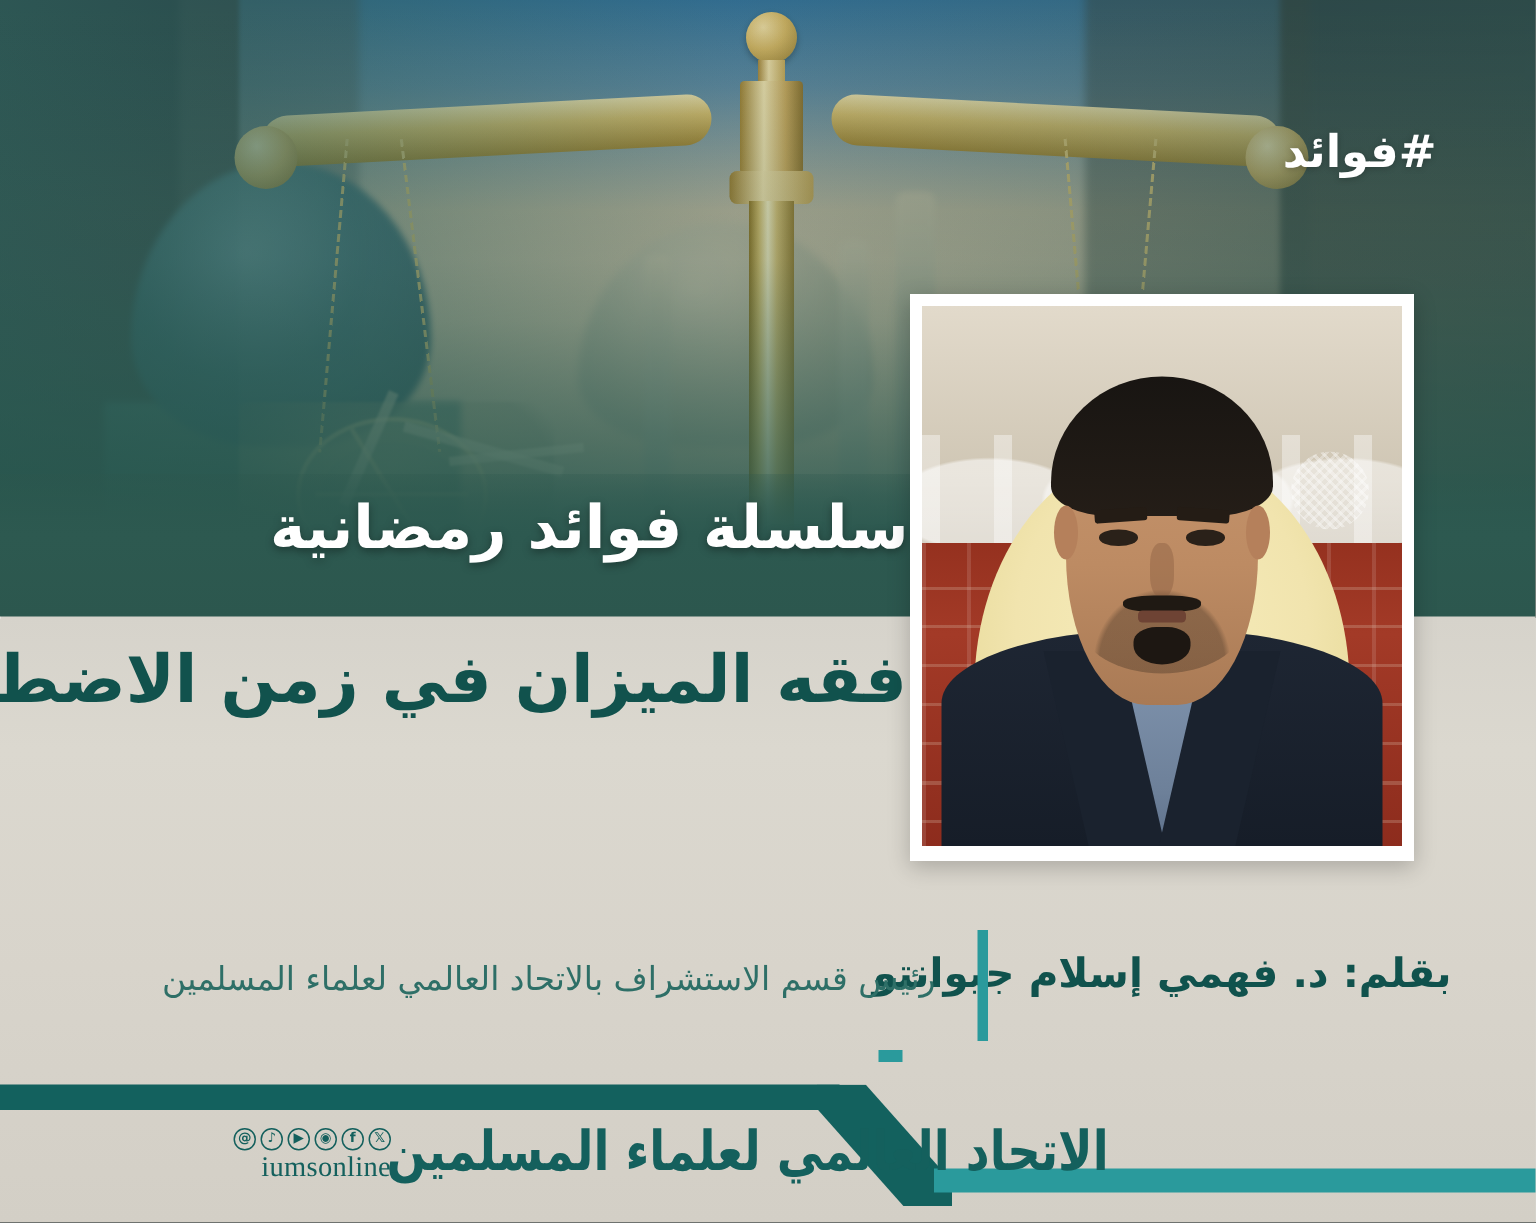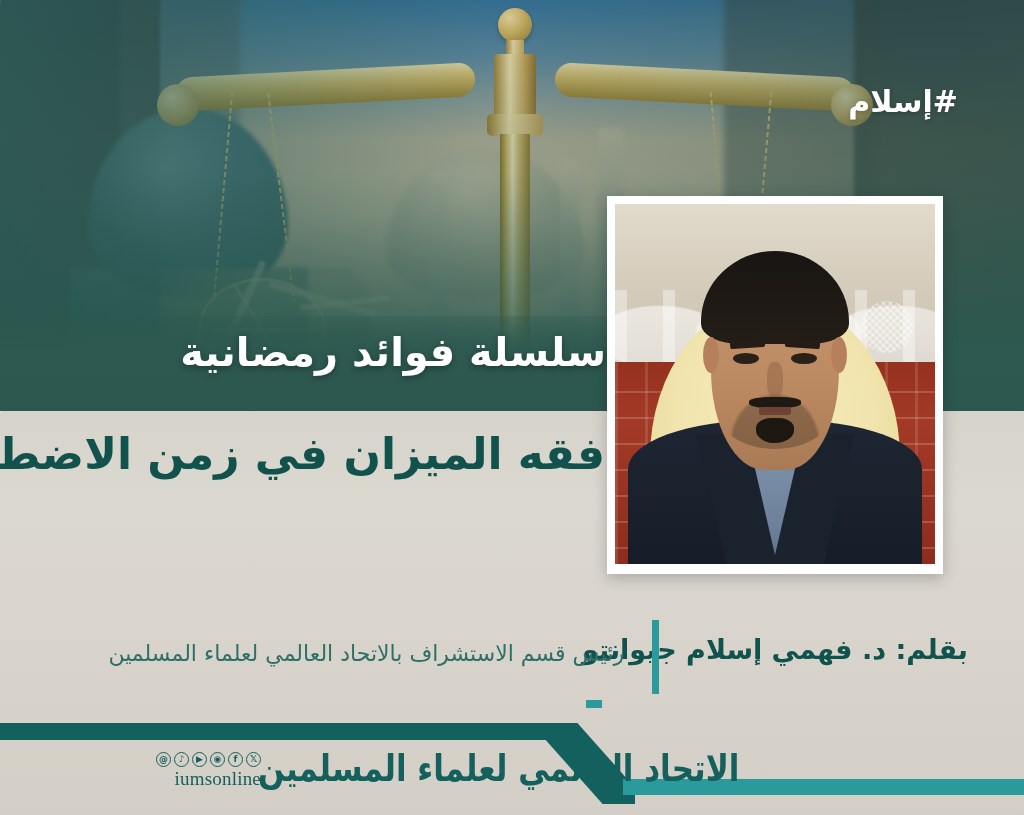--- a/index.html
+++ b/index.html
@@ -416,21 +416,21 @@
       <div class="stick s3"></div>
     </div>
 
     <div class="hero-tint"></div>
     <div class="hero-bottomband"></div>
     <div class="paper-tex"></div>
   </div>
 
   <div class="paper"></div>
 
-  <div class="hashtag">#إسلام</div>
+  <div class="hashtag">#فوائد</div>
 
   <div class="title-main">سلسلة فوائد رمضانية</div>
   <div class="title-sub">فقه الميزان في زمن الاضطراب</div>
 
   <div class="portrait-frame">
     <div class="portrait">
       <div class="p-bg"></div>
       <div class="p-arches"></div>
       <div class="p-pillars"></div>
       <div class="p-carpet"></div>

